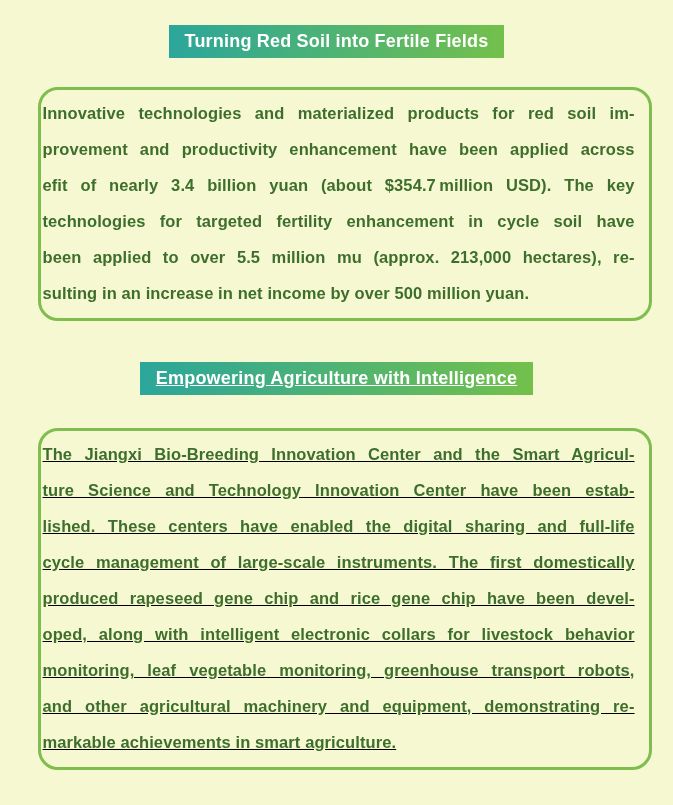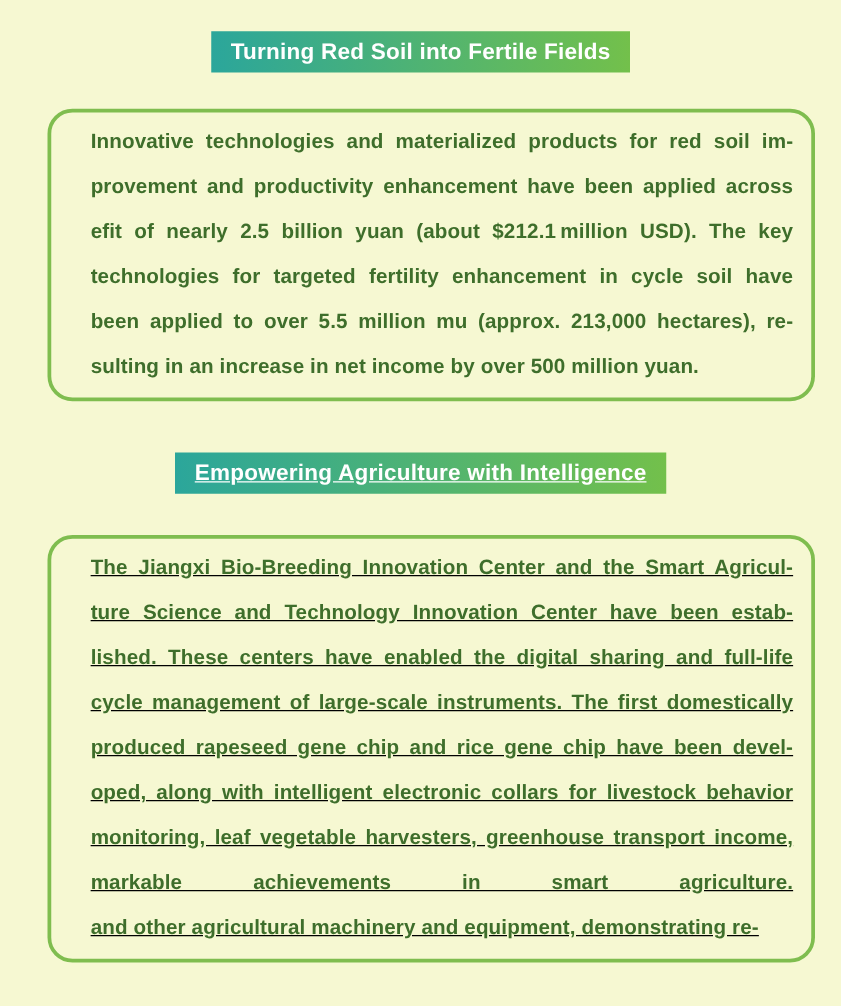--- a/index.html
+++ b/index.html
@@ -37,21 +37,21 @@
     letter-spacing: 0.2px;
     white-space: nowrap;
   }
   .section-1 .banner { margin-top: 25px; }
   .section-2 .banner { margin-top: 41px; text-decoration: underline; }
   .section { display: flex; flex-direction: column; align-items: center; }
   .box {
     width: 614px;
     border: 3px solid var(--box-border);
     border-radius: 20px;
-    padding: 5px 14px 7px 32px;
+    padding: 5px 14px 7px 2px;
     background: var(--background);
     margin-left: 16px;
   }
   .section-1 .box { margin-top: 29px; }
   .section-2 .box { margin-top: 33px; text-decoration: underline; }
   .para { width: 100%; }
   .line {
     font-size: 16.5px;
     font-weight: bold;
     color: var(--body-text);
@@ -67,38 +67,38 @@
 <body>
 
 <div class="page">
 
   <div class="section section-1">
     <div class="banner">Turning Red Soil into Fertile Fields</div>
     <div class="box">
       <div class="para">
           <div class="line">Innovative technologies and materialized products for red soil im-</div>
           <div class="line">provement and productivity enhancement have been applied across</div>
-          <div class="line">efit of nearly 2.5 billion yuan (about $212.1 million USD). The key</div>
+          <div class="line">efit of nearly 3.4 billion yuan (about $354.7 million USD). The key</div>
           <div class="line">technologies for targeted fertility enhancement in cycle soil have</div>
           <div class="line">been applied to over 5.5 million mu (approx. 213,000 hectares), re-</div>
           <div class="line">sulting in an increase in net income by over 500 million yuan.</div>
         </div>
     </div>
   </div>
 
   <div class="section section-2">
     <div class="banner">Empowering Agriculture with Intelligence</div>
     <div class="box">
       <div class="para">
           <div class="line">The Jiangxi Bio-Breeding Innovation Center and the Smart Agricul-</div>
           <div class="line">ture Science and Technology Innovation Center have been estab-</div>
           <div class="line">lished. These centers have enabled the digital sharing and full-life</div>
           <div class="line">cycle management of large-scale instruments. The first domestically</div>
           <div class="line">produced rapeseed gene chip and rice gene chip have been devel-</div>
           <div class="line">oped, along with intelligent electronic collars for livestock behavior</div>
-          <div class="line">monitoring, leaf vegetable harvesters, greenhouse transport income,</div>
+          <div class="line">monitoring, leaf vegetable monitoring, greenhouse transport robots,</div>
+          <div class="line">and other agricultural machinery and equipment, demonstrating re-</div>
           <div class="line">markable achievements in smart agriculture.</div>
-          <div class="line">and other agricultural machinery and equipment, demonstrating re-</div>
         </div>
     </div>
   </div>
 
 </div>
 
 </body></html>

